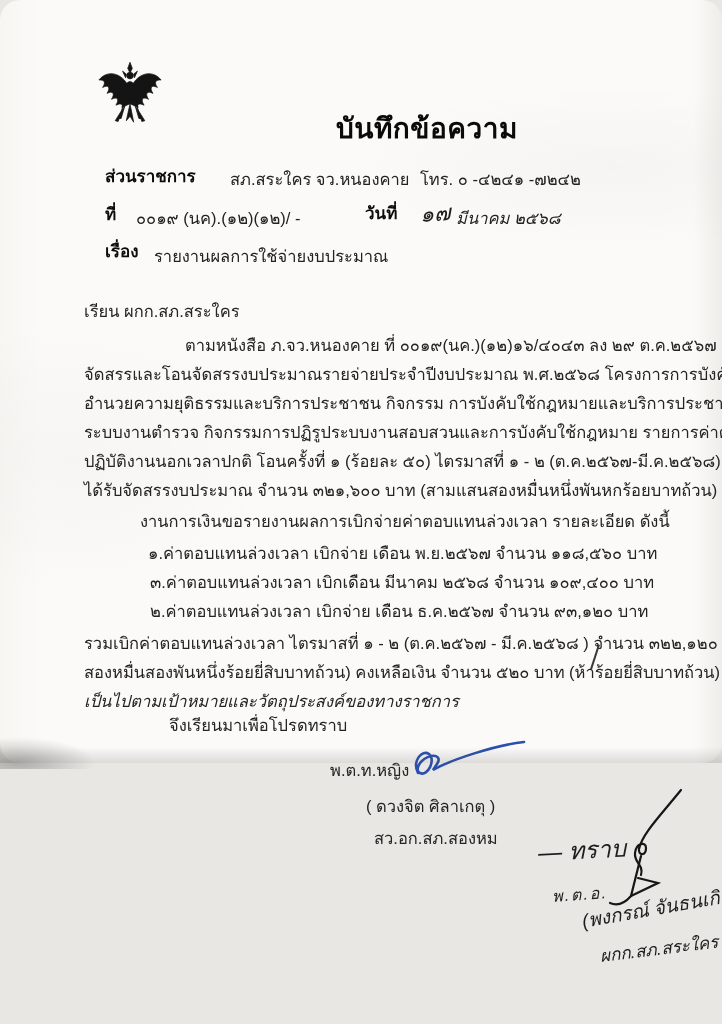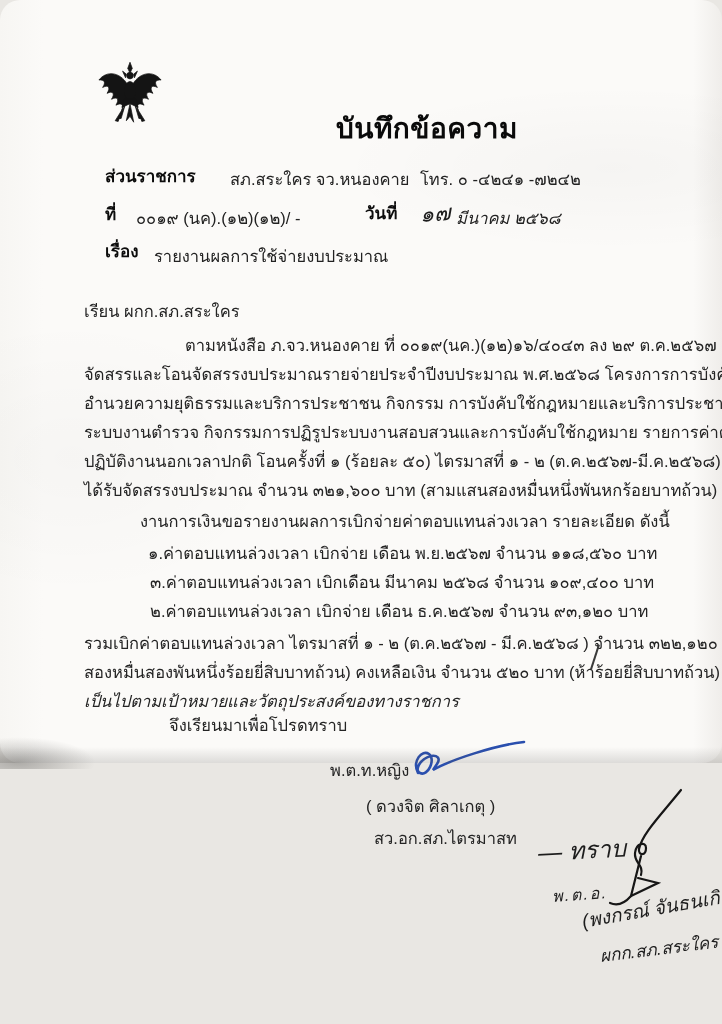--- a/index.html
+++ b/index.html
@@ -108,21 +108,21 @@
 
   <div class="abs bodytxt" style="left:330px;top:757px;">พ.ต.ท.หญิง</div>
 
   <div class="abs" style="left:398px;top:733px;">
     <svg width="135" height="55" viewBox="0 0 135 55">
       <path d="M20,40 C14,28 24,16 31,21 C38,26 30,44 22,40 C16,37 22,26 33,23 C39,22 43,25 39,31 L35,37 C52,27 98,12 126,9" fill="none" stroke="#2a4fae" stroke-width="2.6" stroke-linecap="round"></path>
     </svg>
   </div>
 
   <div class="abs bodytxt" style="left:366px;top:793px;">( ดวงจิต  ศิลาเกตุ )</div>
-  <div class="abs bodytxt" style="left:374px;top:825px;">สว.อก.สภ.ไตรมาสท</div>
+  <div class="abs bodytxt" style="left:374px;top:825px;">สว.อก.สภ.สองหม</div>
 
   <div class="abs hand" style="left:538px;top:833px;font-size:24px;transform:rotate(-3deg);">— ทราบ</div>
 
   <div class="abs" style="left:588px;top:786px;">
     <svg width="110" height="162" viewBox="0 0 110 162">
       <g fill="none" stroke="#161616" stroke-width="2.2" stroke-linecap="round">
         <path d="M93,4 C72,30 54,48 51,63 C50,70 58,70 58,62 C58,55 48,57 47,67 C46,77 56,79 53,89"></path>
         <path d="M53,70 L43,110 L70,97 L50,92"></path>
         <path d="M43,110 C36,118 29,120 22,117"></path>
       </g>

